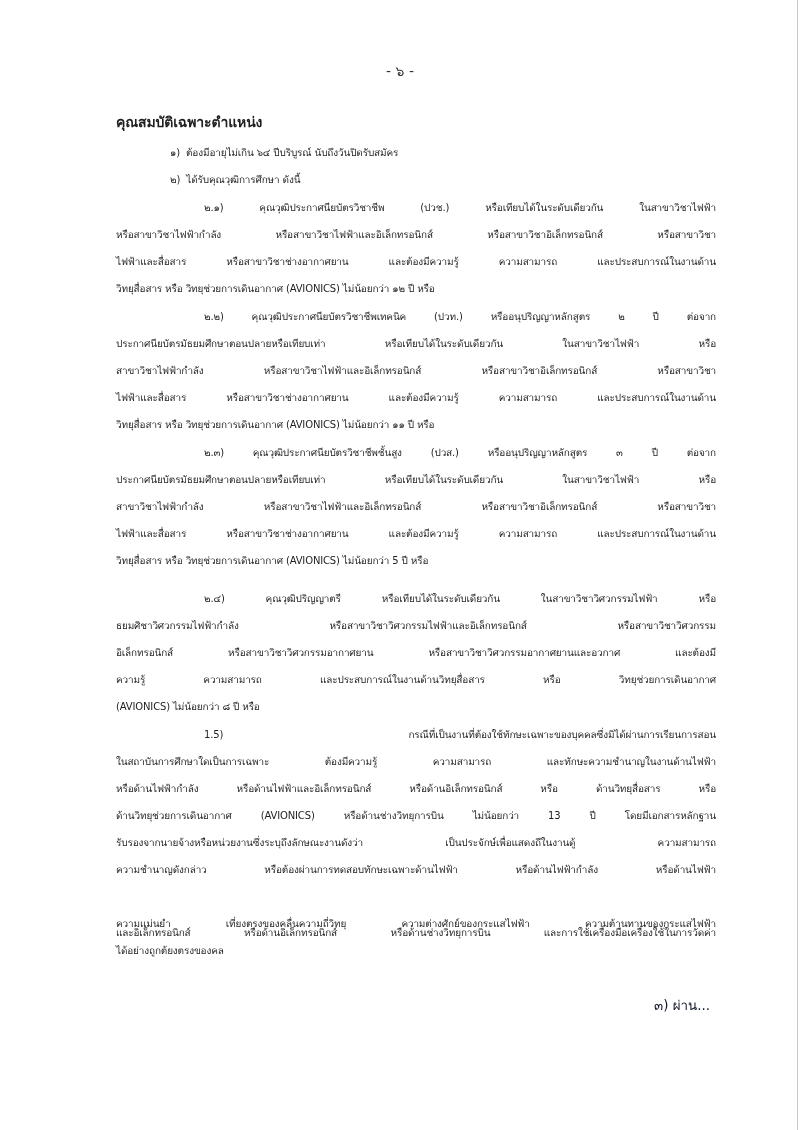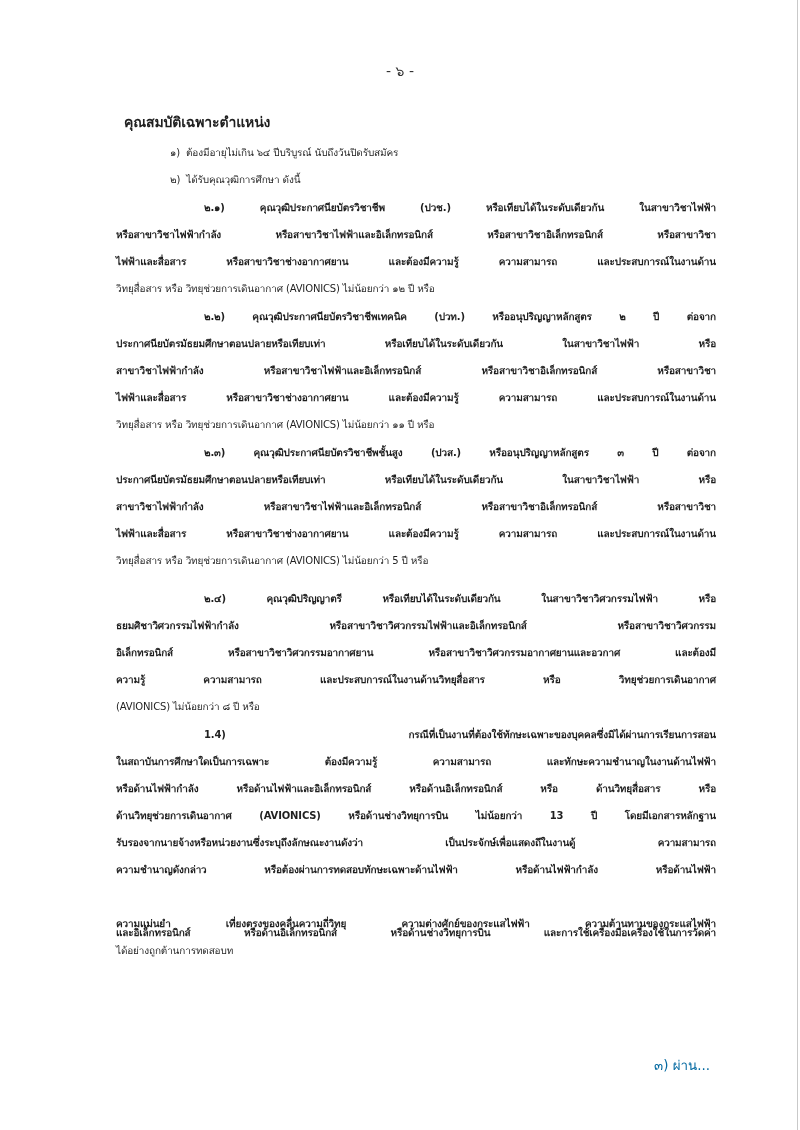--- a/index.html
+++ b/index.html
@@ -14,27 +14,27 @@
   }
   .page-number {
     position: absolute; top: 60px; left: 0; width: 800px; text-align: center;
     font-size: 14px; color: #333;
   }
   .line {
     position: absolute; left: 116px; width: 600px;
     font-size: 10px; line-height: 18px; white-space: nowrap;
     letter-spacing: -0.15px;
   }
-  .just { text-align: justify; text-align-last: justify; font-weight: bold; }
-  .heading { font-weight: bold; left: 116px; font-size: 14px; margin-left: 8px; }
+  .just { text-align: justify; text-align-last: justify; }
+  .heading { font-weight: bold; left: 116px; font-size: 14px; }
   .ind1 { left: 170px; width: 546px; }
   .ind2 { left: 204px; width: 512px; }
   .footer-next {
-    position: absolute; top: 1055px; left: 654px;
-    font-size: 13.4px; color: #0369a1;
+    position: absolute; top: 995px; left: 654px;
+    font-size: 13.4px; color: #0f172a;
   }
 </style>
 </head>
 <body>
 
 <div class="page-edge"></div>
 
 <div class="page-number">- ๖ -</div>
 
 <div class="line heading" style="top:113px">คุณสมบัติเฉพาะตำแหน่ง</div>
@@ -58,23 +58,23 @@
 <div class="line just" style="top:498px">สาขาวิชาไฟฟ้ากำลัง หรือสาขาวิชาไฟฟ้าและอิเล็กทรอนิกส์ หรือสาขาวิชาอิเล็กทรอนิกส์ หรือสาขาวิชา</div>
 <div class="line just" style="top:525px">ไฟฟ้าและสื่อสาร หรือสาขาวิชาช่างอากาศยาน และต้องมีความรู้ ความสามารถ และประสบการณ์ในงานด้าน</div>
 <div class="line" style="top:552px">วิทยุสื่อสาร หรือ วิทยุช่วยการเดินอากาศ (AVIONICS) ไม่น้อยกว่า 5 ปี หรือ</div>
 
 <div class="line ind2 just" style="top:590px">๒.๔)  คุณวุฒิปริญญาตรี หรือเทียบได้ในระดับเดียวกัน ในสาขาวิชาวิศวกรรมไฟฟ้า หรือ</div>
 <div class="line just" style="top:617px">ธยมศิชาวิศวกรรมไฟฟ้ากำลัง หรือสาขาวิชาวิศวกรรมไฟฟ้าและอิเล็กทรอนิกส์ หรือสาขาวิชาวิศวกรรม</div>
 <div class="line just" style="top:644px">อิเล็กทรอนิกส์ หรือสาขาวิชาวิศวกรรมอากาศยาน หรือสาขาวิชาวิศวกรรมอากาศยานและอวกาศ และต้องมี</div>
 <div class="line just" style="top:671px">ความรู้ ความสามารถ และประสบการณ์ในงานด้านวิทยุสื่อสาร หรือ วิทยุช่วยการเดินอากาศ</div>
 <div class="line" style="top:698px">(AVIONICS) ไม่น้อยกว่า ๘ ปี หรือ</div>
 
-<div class="line ind2 just" style="top:726px">1.4)  กรณีที่เป็นงานที่ต้องใช้ทักษะเฉพาะของบุคคลซึ่งมิได้ผ่านการเรียนการสอน</div>
+<div class="line ind2 just" style="top:726px">1.5)  กรณีที่เป็นงานที่ต้องใช้ทักษะเฉพาะของบุคคลซึ่งมิได้ผ่านการเรียนการสอน</div>
 <div class="line just" style="top:753px">ในสถาบันการศึกษาใดเป็นการเฉพาะ ต้องมีความรู้ ความสามารถ และทักษะความชำนาญในงานด้านไฟฟ้า</div>
 <div class="line just" style="top:780px">หรือด้านไฟฟ้ากำลัง หรือด้านไฟฟ้าและอิเล็กทรอนิกส์ หรือด้านอิเล็กทรอนิกส์ หรือ ด้านวิทยุสื่อสาร หรือ</div>
 <div class="line just" style="top:807px">ด้านวิทยุช่วยการเดินอากาศ (AVIONICS) หรือด้านช่างวิทยุการบิน ไม่น้อยกว่า 13 ปี โดยมีเอกสารหลักฐาน</div>
 <div class="line just" style="top:834px">รับรองจากนายจ้างหรือหน่วยงานซึ่งระบุถึงลักษณะงานดังว่า เป็นประจักษ์เพื่อแสดงถึในงานดู้ ความสามารถ</div>
 <div class="line just" style="top:861px">ความชำนาญดังกล่าว หรือต้องผ่านการทดสอบทักษะเฉพาะด้านไฟฟ้า หรือด้านไฟฟ้ากำลัง หรือด้านไฟฟ้า</div>
 <div class="line just" style="top:924px">และอิเล็กทรอนิกส์ หรือด้านอิเล็กทรอนิกส์ หรือด้านช่างวิทยุการบิน และการใช้เครื่องมือเครื่องใช้ในการวัดค่า</div>
 <div class="line just" style="top:915px">ความแม่นยำ เที่ยงตรงของคลื่นความถี่วิทยุ ความต่างศักย์ของกระแสไฟฟ้า ความต้านทานของกระแสไฟฟ้า</div>
-<div class="line" style="top:942px">ได้อย่างถูกต้านการทดสอบท</div>
+<div class="line" style="top:942px">ได้อย่างถูกต้ยงตรงของคล</div>
 
 <div class="footer-next">๓) ผ่าน...</div>
 
 </body></html>

